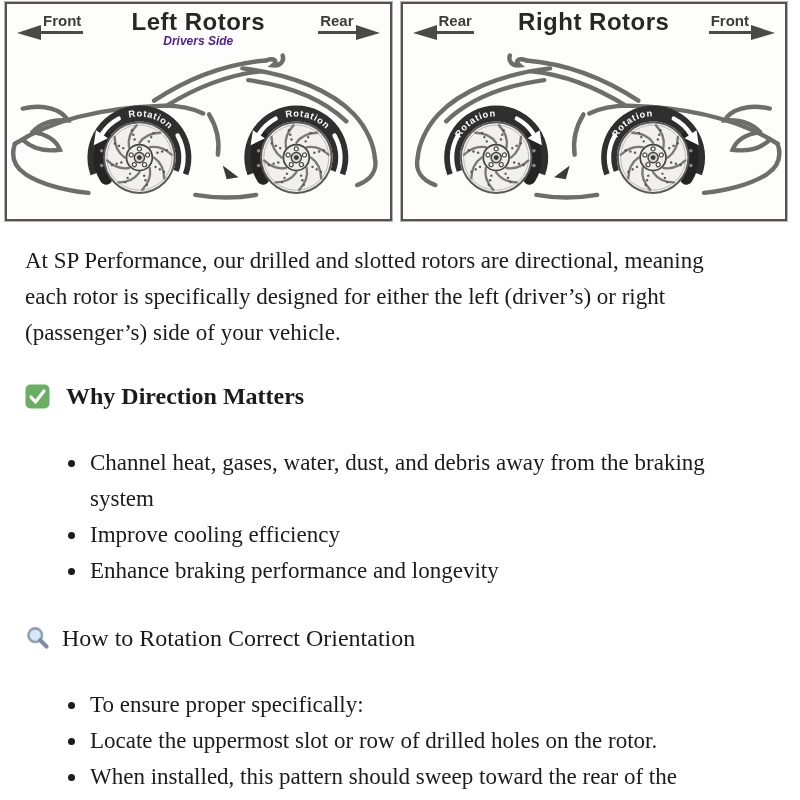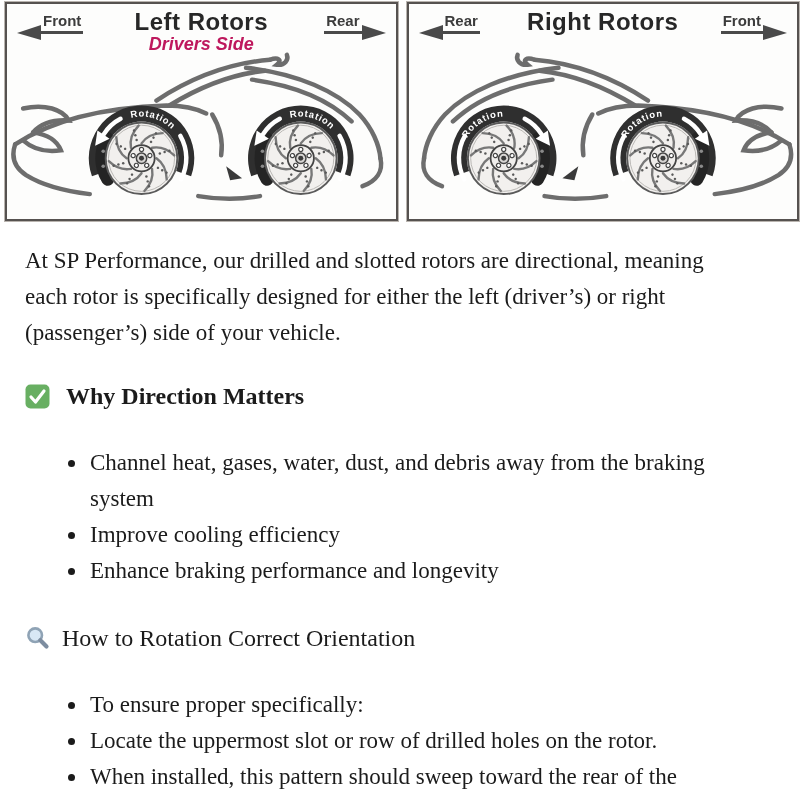--- a/index.html
+++ b/index.html
@@ -1,26 +1,26 @@
 <!DOCTYPE html>
 <html><head>
 <meta charset="utf-8">
 <style>
   * { margin:0; padding:0; box-sizing:border-box; }
   html,body { background:#ffffff; width:800px; font-family:"Liberation Serif", serif; color:#1b1b1b; }
   .page { width:800px; height:800px; overflow:hidden; background:#fff; }
 
   
-  .panels { display:flex; gap:9px; padding:2px 1px 0 5px; }
+  .panels { display:flex; gap:9px; padding:2px 13px 0 5px; }
   .panel { position:relative; flex:1 1 0; height:219px; background:#fdfdfc;
            border:2px solid #565250; box-shadow:0 0 0 1px #b9b4af; }
   .panel-header { position:absolute; left:0; right:0; top:5px; text-align:center;
                   font-family:"Liberation Sans", sans-serif; z-index:3; }
   .panel-title { font-size:24px; font-weight:bold; letter-spacing:0.5px; color:#272727; line-height:1.05; }
-  .panel-sub   { font-size:18px; font-weight:bold; font-style:italic; color:#be185d; }
+  .panel-sub   { font-size:12px; font-weight:bold; font-style:italic; color:#4c1d95; }
   .marker { position:absolute; top:9px; display:flex; align-items:flex-end; z-index:4;
             font-family:"Liberation Sans", sans-serif; font-weight:bold; font-size:15px; color:#3c3c3c; }
   .marker .lbl { border-bottom:3px solid #4a4a4a; padding:0 2px 1px 2px; line-height:1.1; }
   .marker-left  { left:10px; }
   .marker-right { right:10px; }
   .tri { width:0; height:0; border-top:8px solid transparent; border-bottom:7px solid transparent; margin-bottom:-6px; }
   .tri-left  { border-right:24px solid #4a4a4a; }
   .tri-right { border-left:24px solid #4a4a4a; }
   .car-svg { position:absolute; inset:0; width:100%; height:100%; z-index:1; }
 

